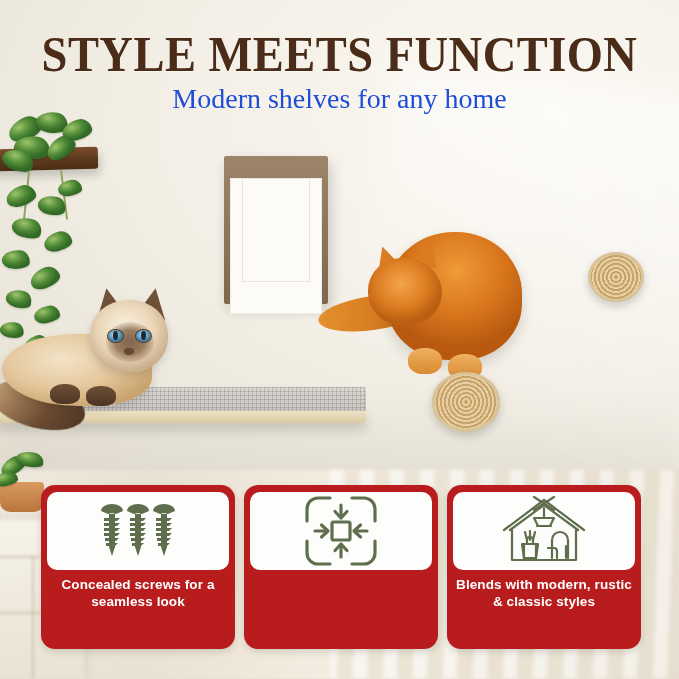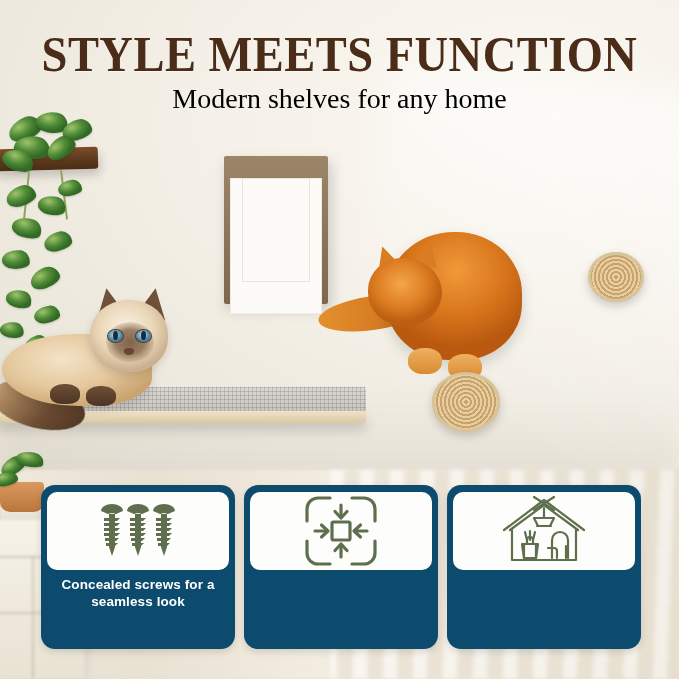--- a/index.html
+++ b/index.html
@@ -25,21 +25,21 @@
 
   
   .title{position:absolute;left:0;top:28px;width:679px;text-align:center;
     font-family:"Liberation Serif", serif;
     font-size:50px;line-height:52px;font-weight:700;letter-spacing:.5px;
     color:#4a2c18;white-space:nowrap;
     transform:scaleX(.93);transform-origin:50% 50%;
     text-shadow:0 1px 0 rgba(255,255,255,.5);}
   .subtitle{position:absolute;left:0;top:83px;width:679px;text-align:center;
     font-family:"Liberation Serif", serif;
-    font-size:28px;line-height:32px;font-weight:400;color:#000000;white-space:nowrap;}
+    font-size:28px;line-height:32px;font-weight:400;color:#1d4ed8;white-space:nowrap;}
 
   
   .woodshelf{position:absolute;left:-6px;top:148px;width:104px;height:22px;border-radius:3px;
     background:linear-gradient(#7b4e2a,#5d3a1d 55%,#4a2d15);
     box-shadow:2px 6px 10px rgba(0,0,0,.18);transform:rotate(-1.5deg);}
   .leaf{position:absolute;background:radial-gradient(60% 60% at 35% 32%, #9ec46b, #4f8a37 60%, #336b26 100%);
     border-radius:62% 38% 58% 42% / 58% 62% 38% 42%;box-shadow:0 1px 2px rgba(0,0,0,.16);}
   .vine{position:absolute;background:#8fa55e;border-radius:2px;transform-origin:top center;}
 
   
@@ -121,21 +121,21 @@
   .curtain{position:absolute;left:330px;top:470px;width:349px;height:209px;
     background:repeating-linear-gradient(92deg, rgba(255,255,255,.55) 0 14px, rgba(232,224,208,.55) 14px 30px);
     filter:blur(2px);}
   .potplant{position:absolute;left:-4px;top:452px;width:60px;height:58px;}
   .pot{position:absolute;left:4px;top:30px;width:44px;height:30px;border-radius:4px 4px 10px 10px;
     background:linear-gradient(#d99a5f,#b9763c);}
 
   
   .cards{position:absolute;left:41px;top:485px;width:600px;height:164px;
     display:flex;gap:9px;}
-  .card{flex:1 1 0;background:#0c4a6e;border-radius:14px;
+  .card{flex:1 1 0;background:#b91c1c;border-radius:14px;
     display:flex;flex-direction:column;align-items:center;
     padding:7px 6px 8px;box-sizing:border-box;
     box-shadow:0 3px 7px rgba(0,0,0,.13);}
   .iconbox{width:100%;height:78px;background:#fdfdfb;border-radius:10px;
     display:flex;align-items:center;justify-content:center;flex:0 0 auto;}
   .iconbox svg{display:block;}
   .cardtext{margin-top:7px;color:#ffffff;text-align:center;
     font-size:13.5px;line-height:16.5px;font-weight:700;letter-spacing:.1px;
     font-family:"Liberation Sans", sans-serif;}
 </style>
@@ -319,16 +319,17 @@
             <path d="M38 48 V62"></path>
           <path d="M29 48 V44 a3 3 0 0 1 6 0 V48"></path>
           <path d="M29 44 L27 36"></path>
             <path d="M32 44 V35"></path>
             <path d="M35 44 L37 36"></path>
           <path d="M54 62 V44 a8 8 0 0 1 16 0 V62"></path>
           <path d="M50 52 h6 a3 3 0 0 1 3 3 v7"></path>
           <path d="M68 62 V50"></path>
         </svg>
       </div>
+      <div class="cardtext">Blends with modern, rustic &amp; classic styles</div>
     </div>
 
   </div>
 </div>
 
 </body></html>

